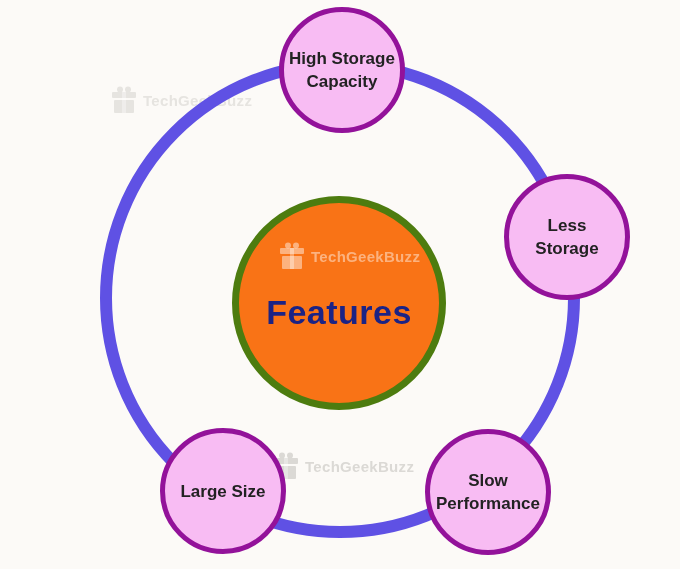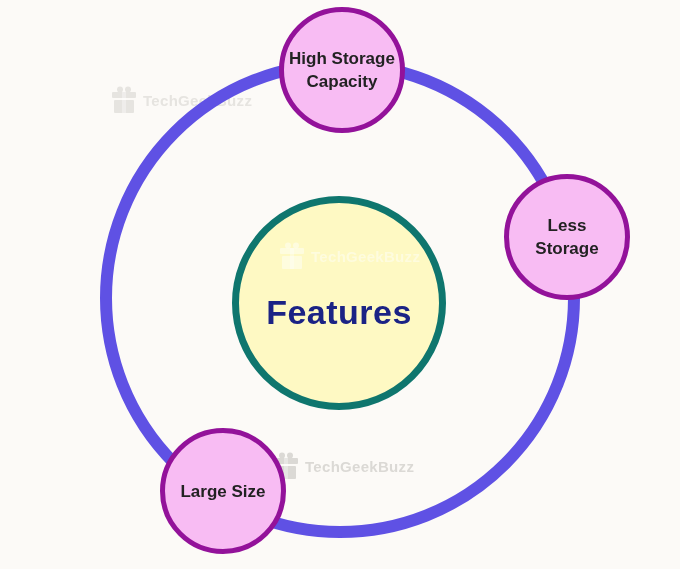--- a/index.html
+++ b/index.html
@@ -25,22 +25,22 @@
     z-index: 1;
   }
 
   
   .center-node {
     position: absolute;
     left: 232px;
     top: 196px;
     width: 200px;
     height: 200px;
-    background: #fef9c3;
-    border: 7px solid #0f766e;
+    background: #f97316;
+    border: 7px solid #4d7c0f;
     border-radius: 50%;
     z-index: 2;
     display: flex;
     align-items: center;
     justify-content: center;
     text-align: center;
   }
   .center-label {
     margin-top: 18px;
     font-size: 34px;
@@ -154,20 +154,26 @@
     </div>
   </div>
 
   <div class="bubble right">
     <div class="bubble-label">
       <span>Less</span>
       <span>Storage</span>
     </div>
   </div>
 
+  <div class="bubble bottom-right">
+    <div class="bubble-label">
+      <span>Slow</span>
+      <span>Performance</span>
+    </div>
+  </div>
 
   <div class="bubble bottom-left">
     <div class="bubble-label">
       <span>Large Size</span>
       <span></span>
     </div>
   </div>
 
 
 </div>

